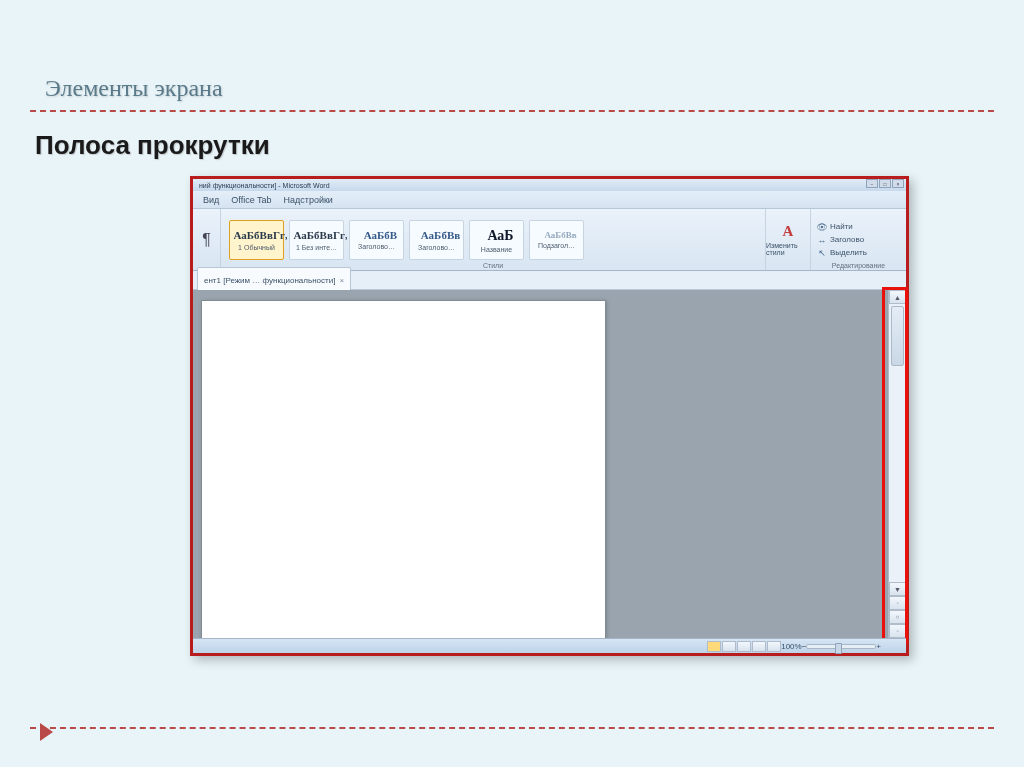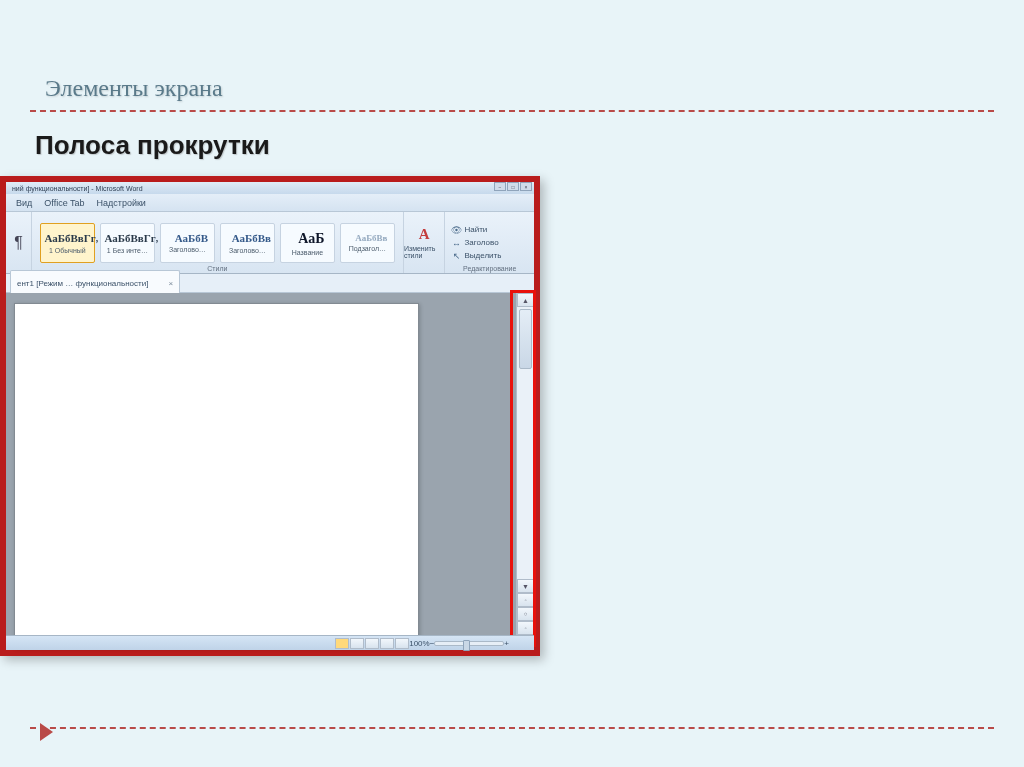--- a/index.html
+++ b/index.html
@@ -23,23 +23,24 @@
   }
   .subtitle {
     font-size: 26px;
     font-weight: bold;
     color: #1a1a1a;
     padding: 0 0 15px 35px;
     text-shadow: 1px 1px 1px rgba(120,120,120,0.35);
     font-family: Arial, sans-serif;
   }
   .screenshot-wrap {
-    width: 540px;
+    margin-left: 190px;
+    width: 719px;
     height: 480px;
-    border: 6px solid #b91c1c;
+    border: 3px solid #b91c1c;
     box-shadow: 4px 4px 10px rgba(0,0,0,0.25);
     background: #cfe2f3;
     position: relative;
     font-family: Tahoma, Arial, sans-serif;
   }
   .word-titlebar {
     height: 12px;
     background: linear-gradient(#e0ecf7, #c6d9ec);
     font-size: 7px;
     color: #304055;
@@ -117,21 +118,21 @@
     font-size:8px;
     display:flex; align-items:center; padding-left:4px; gap:4px;
     color:#3b5168;
   }
   .doc-tab {
     background:#f8fbfe;
     padding:8px 6px;
     border:1px solid #b8c7d6;
     border-bottom:none;
     border-radius:2px 2px 0 0;
-    display:flex; align-items:center; gap:20px;
+    display:flex; align-items:center; gap:4px;
   }
   .close-x { font-size:8px; color:#7a8a9a;}
   .doc-area {
     position:absolute;
     top:111px;
     left:0; right:0; bottom:15px;
     background:#9aa4ae;
   }
   .page {
     position:absolute;

